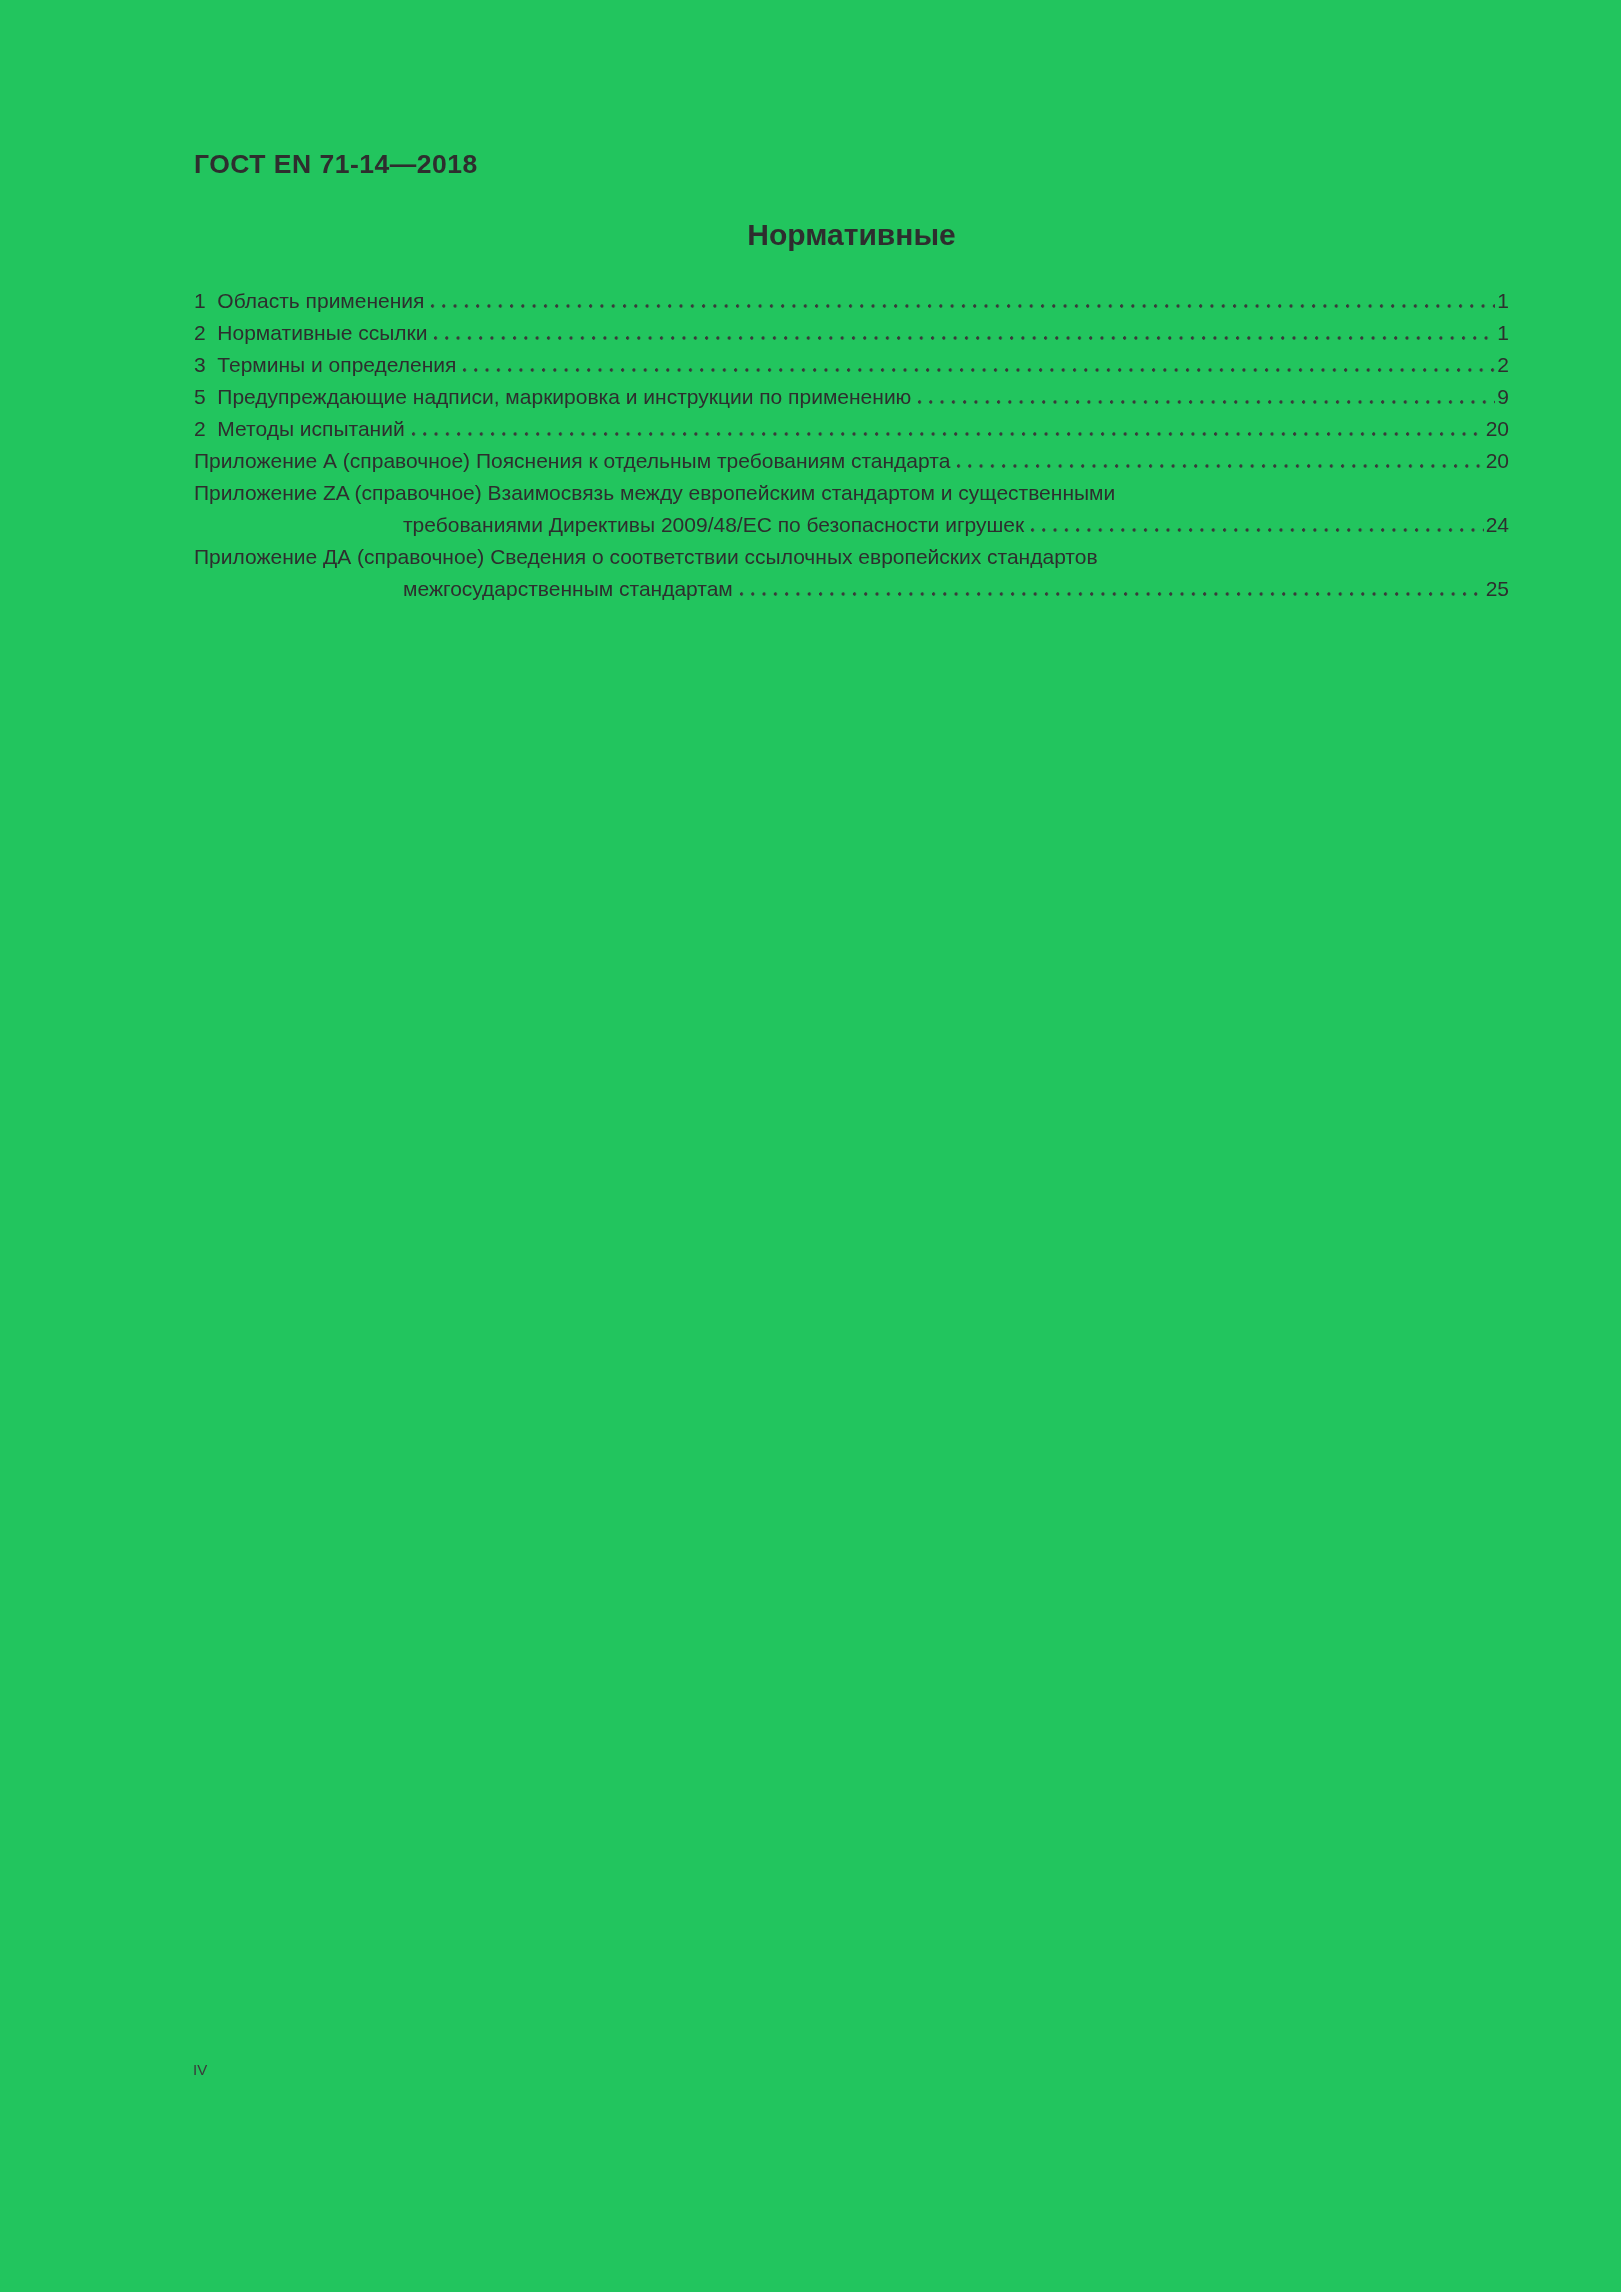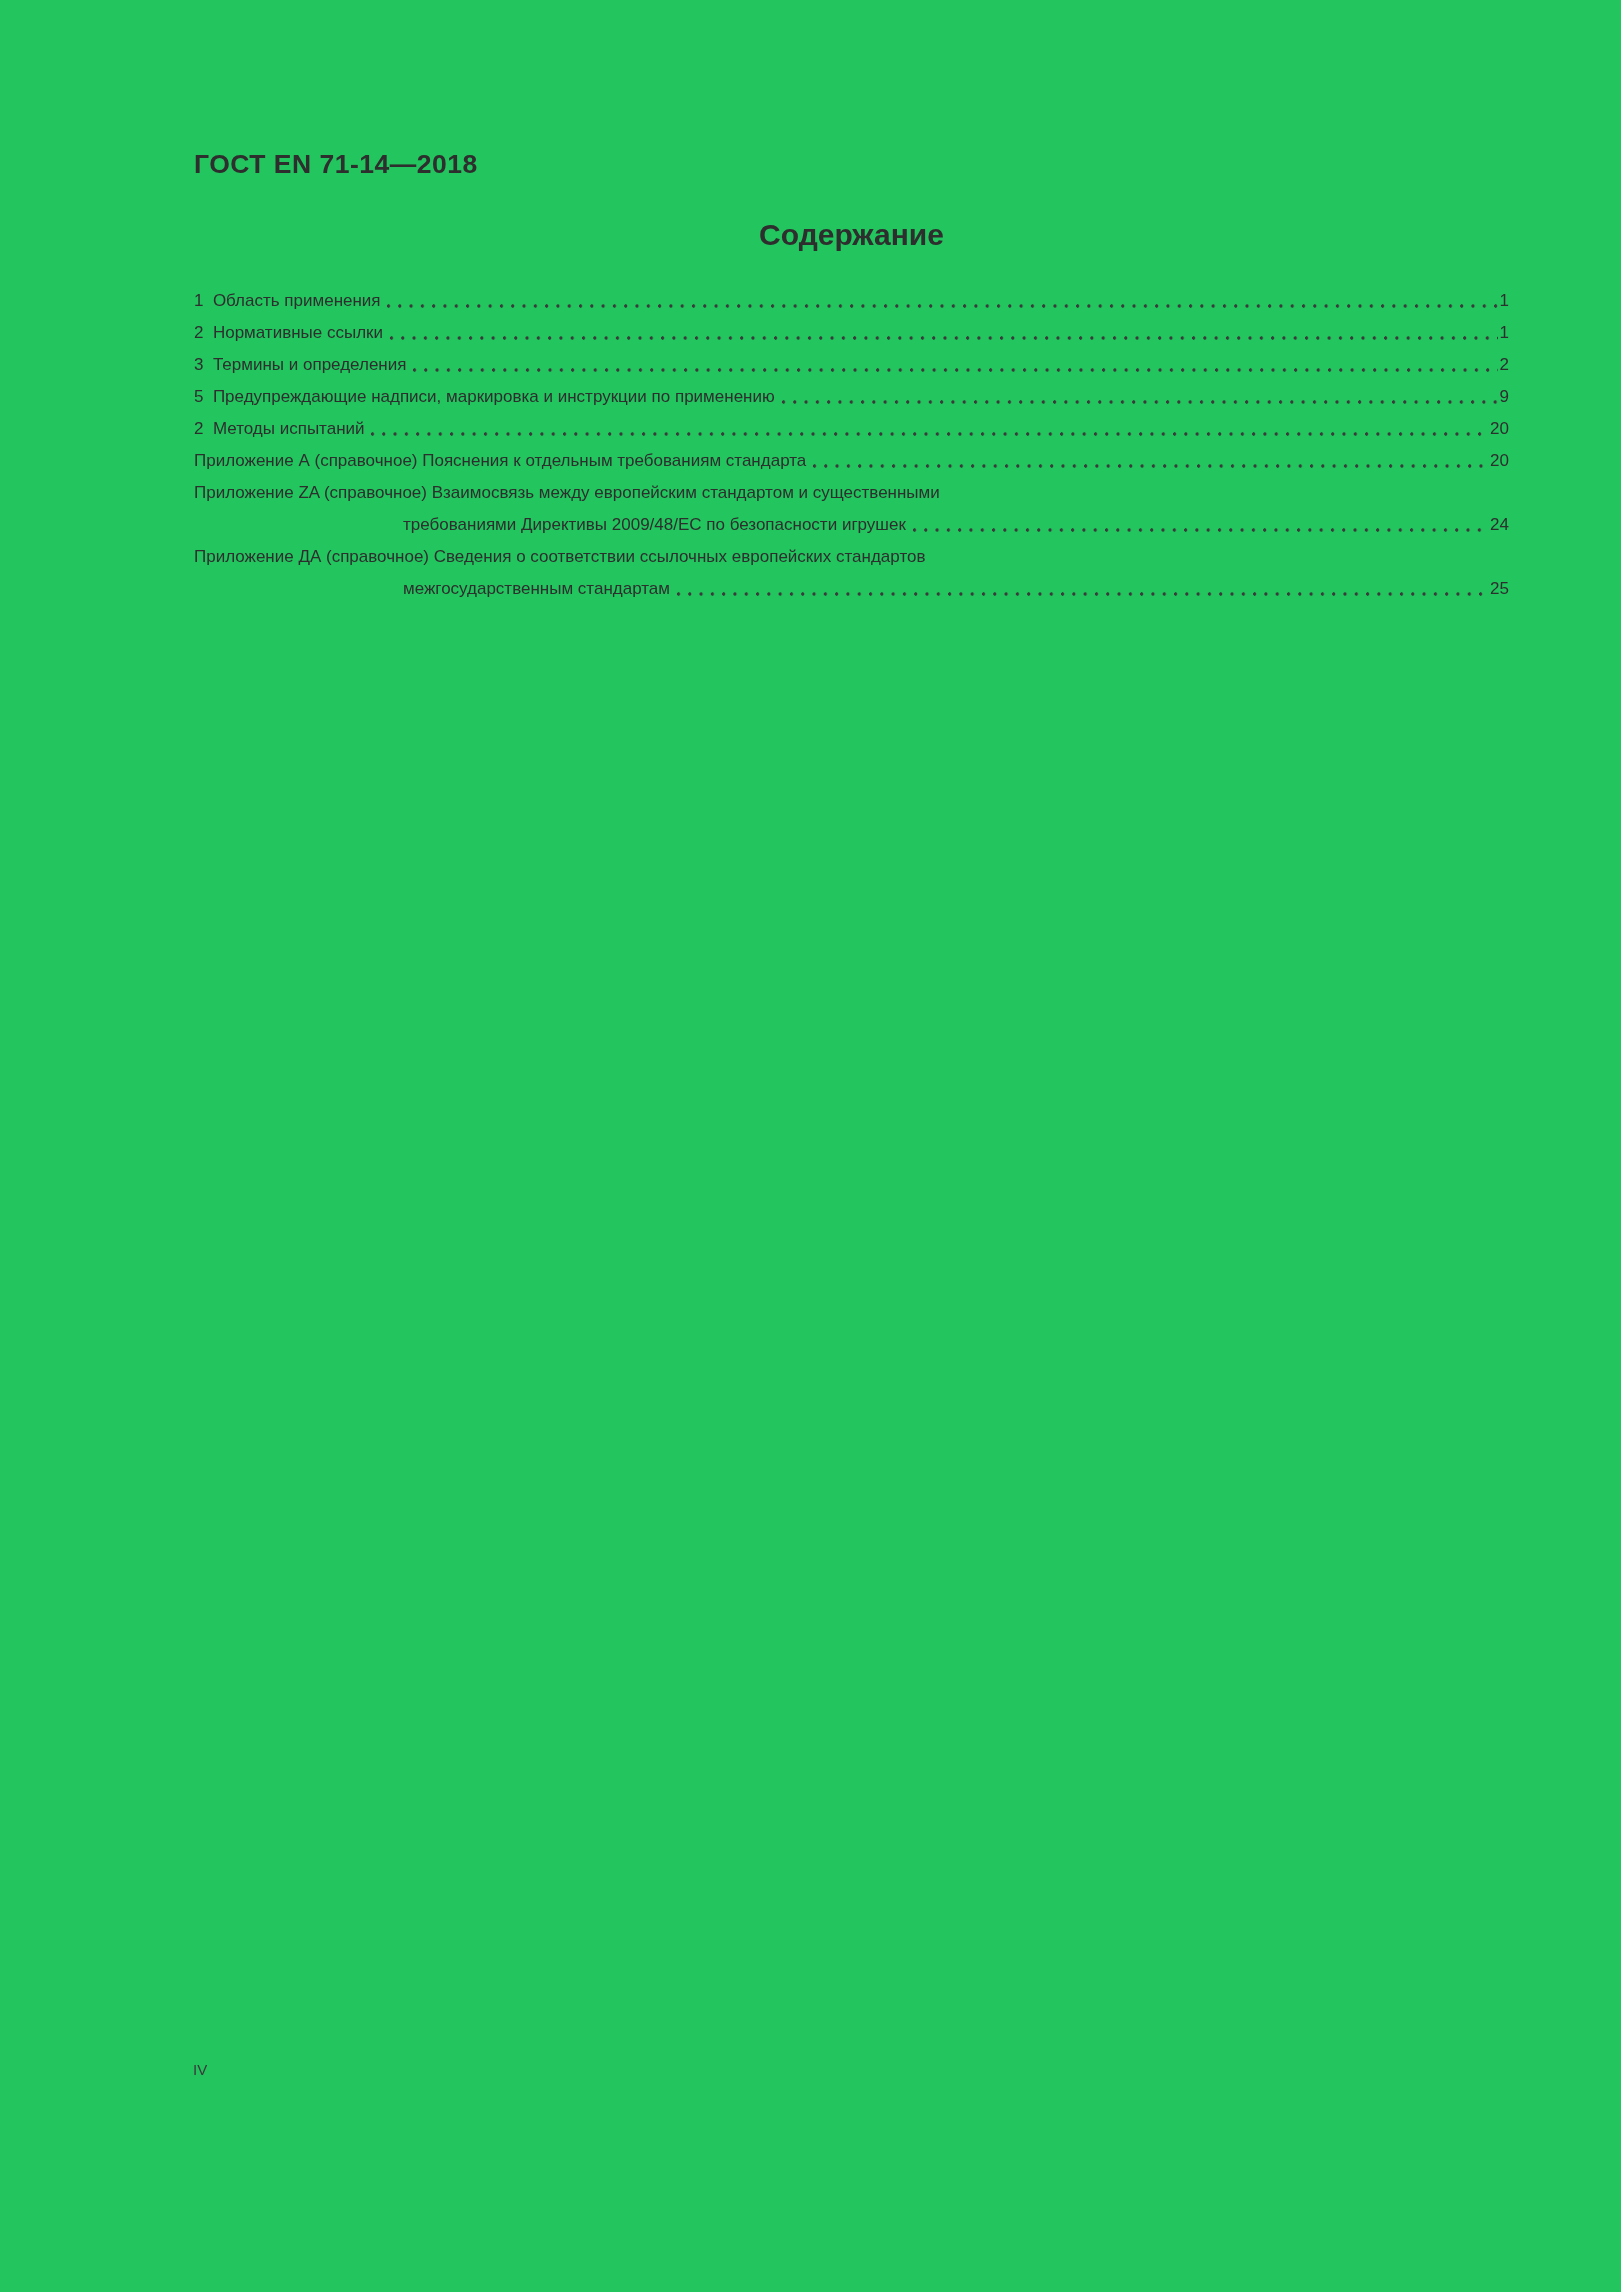--- a/index.html
+++ b/index.html
@@ -37,21 +37,21 @@
   .toc-list {
     position: absolute;
     left: 194px;
     top: 285px;
     width: 1315px;
   }
   .toc-row {
     display: flex;
     align-items: flex-end;
     height: 32px;
-    font-size: 17px;
+    font-size: 21px;
     line-height: 32px;
   }
   .toc-row.indent .toc-text {
     padding-left: 209px;
   }
   .toc-text {
     white-space: pre;
     flex: 0 0 auto;
   }
   .dots {
@@ -77,21 +77,21 @@
     color: #3a3a3a;
   }
 </style>
 </head>
 <body>
 
 <div class="page">
 
   <div class="doc-header">ГОСТ EN 71-14—2018</div>
 
-  <div class="toc-title">Содержание</div>
+  <div class="toc-title">Нормативные</div>
 
   <div class="toc-list">
       <div class="toc-row">
       <span class="toc-text">1  Область применения</span>
       <span class="dots"></span>
       <span class="toc-page">1</span>
     </div>
       <div class="toc-row">
       <span class="toc-text">2  Нормативные ссылки</span>
       <span class="dots"></span>

